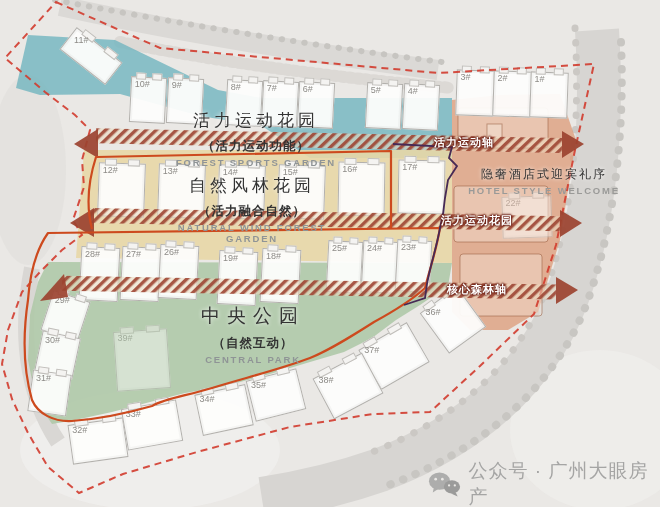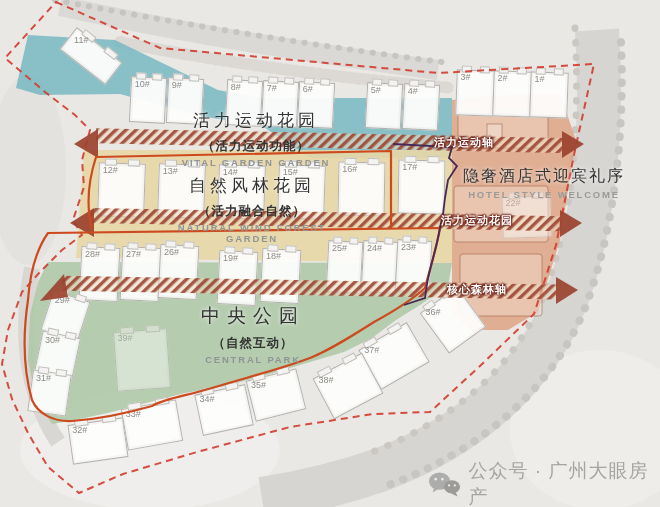--- a/index.html
+++ b/index.html
@@ -14,21 +14,21 @@
         background:#f4f3f1;border:1px solid #c0beba;}
   .bldg::after{content:"";position:absolute;right:12%;top:-5px;width:22%;height:5px;
         background:#f4f3f1;border:1px solid #c0beba;}
   .bldg .bl{position:absolute;top:1px;left:3px;font-size:9px;color:#8d8b87;white-space:nowrap;display:block;}
   .faint{opacity:.48;}
   .zlabel{position:absolute;text-align:center;z-index:3;}
   .zt{font-weight:normal;font-size:17px;letter-spacing:4px;color:#333;text-shadow:0 0 4px rgba(255,255,255,.95);}
   .zs{font-weight:bold;font-size:12.5px;letter-spacing:1px;color:#333;margin-top:6px;}
   .ze{font-weight:bold;font-size:9.5px;letter-spacing:1.8px;color:#8f9496;margin-top:2px;}
   .central .zt{font-size:19px;letter-spacing:7px;}
-  .hotel .zt{font-size:16px;letter-spacing:2px;}
+  .hotel .zt{font-size:12px;letter-spacing:2px;}
   .hotel .ze{color:#9a9a98;}
   .axis{position:absolute;z-index:3;font-size:11px;font-weight:bold;color:#fff;letter-spacing:1px;white-space:nowrap;
         text-shadow:0 1px 2px #6e251a,0 -1px 2px #6e251a,1px 0 2px #6e251a,-1px 0 2px #6e251a;}
   .wm{position:absolute;left:428px;top:458px;z-index:4;display:flex;align-items:center;gap:8px;
       color:#a5a5a4;font-size:19px;letter-spacing:1px;}
   .wm svg{position:static;}
 </style>
 </head>
 <body>
 
@@ -202,21 +202,21 @@
     </g>
 
     <path d="M 391,228 L 391,151 L 96,157 C 88,182 86,206 92,229 M 48,233 L 440,228 C 436,252 430,268 425,288 C 412,300 396,310 374,322 C 352,336 330,350 310,358 C 278,370 244,378 212,388 C 186,396 166,398 152,406 C 128,413 98,419 72,421 C 54,422 38,414 32,400 C 24,372 22,340 28,300 C 30,272 36,250 48,233 Z" fill="none" stroke="#cd4a1e" stroke-width="2.2" stroke-linejoin="round"></path>
 
     <path d="M 393,144 L 452,147 L 449,158 L 457,166 L 448,180 L 445,198 L 443,214 L 440,228 C 436,250 430,266 427,284 L 425,298 L 404,305" fill="none" stroke="#472a55" stroke-width="1.8"></path>
   </svg>
 
   <div class="zlabel vital" style="left:168px;top:109px;width:176px;">
     <div class="zt">活力运动花园</div>
     <div class="zs">（活力运动功能）</div>
-    <div class="ze">VITAL GARDEN GARDEN</div>
+    <div class="ze">FOREST SPORTS GARDEN</div>
   </div>
   <div class="zlabel central" style="left:188px;top:303px;width:130px;">
     <div class="zt">中央公园</div>
     <div class="zs">（自然互动）</div>
     <div class="ze">CENTRAL PARK</div>
   </div>
   <div class="zlabel forest" style="left:160px;top:174px;width:184px;">
     <div class="zt">自然风林花园</div>
     <div class="zs">（活力融合自然）</div>
     <div class="ze">NATURAL WIND FOREST GARDEN</div>

